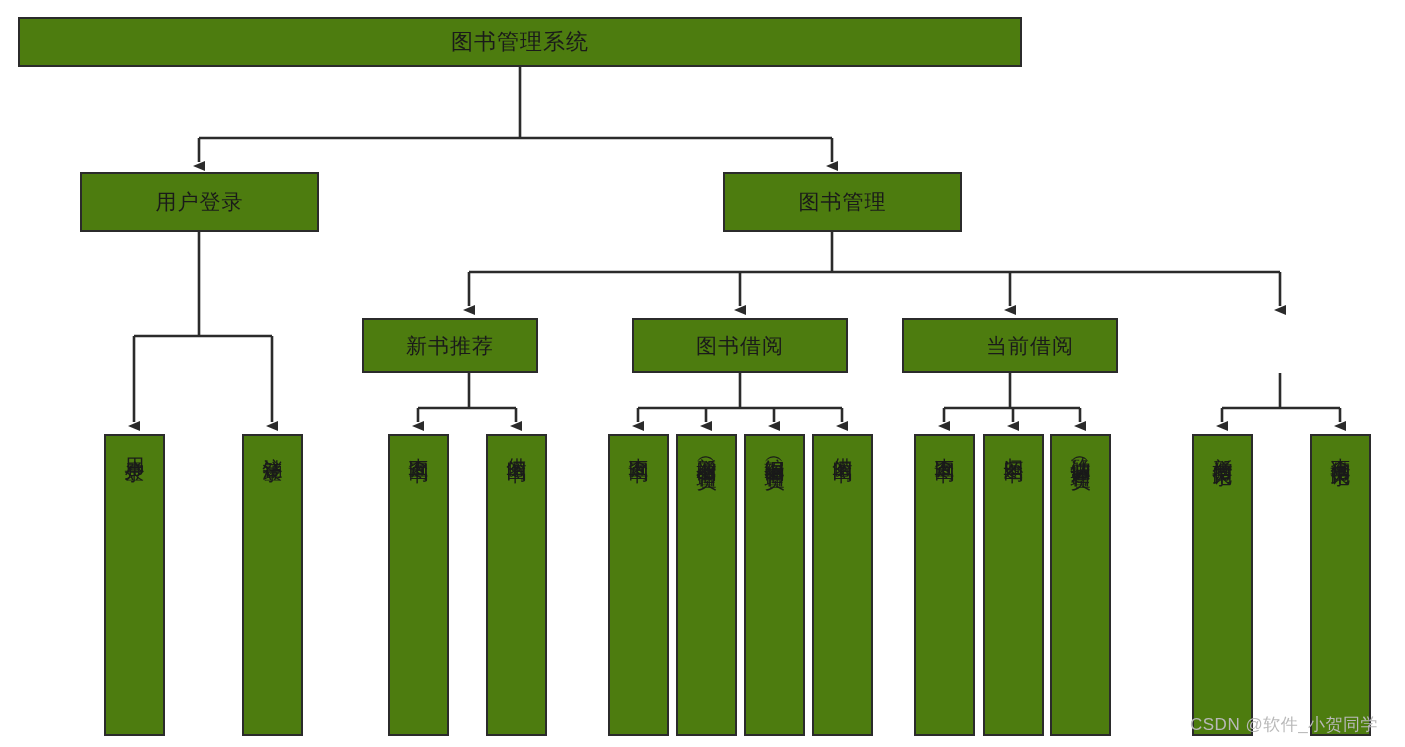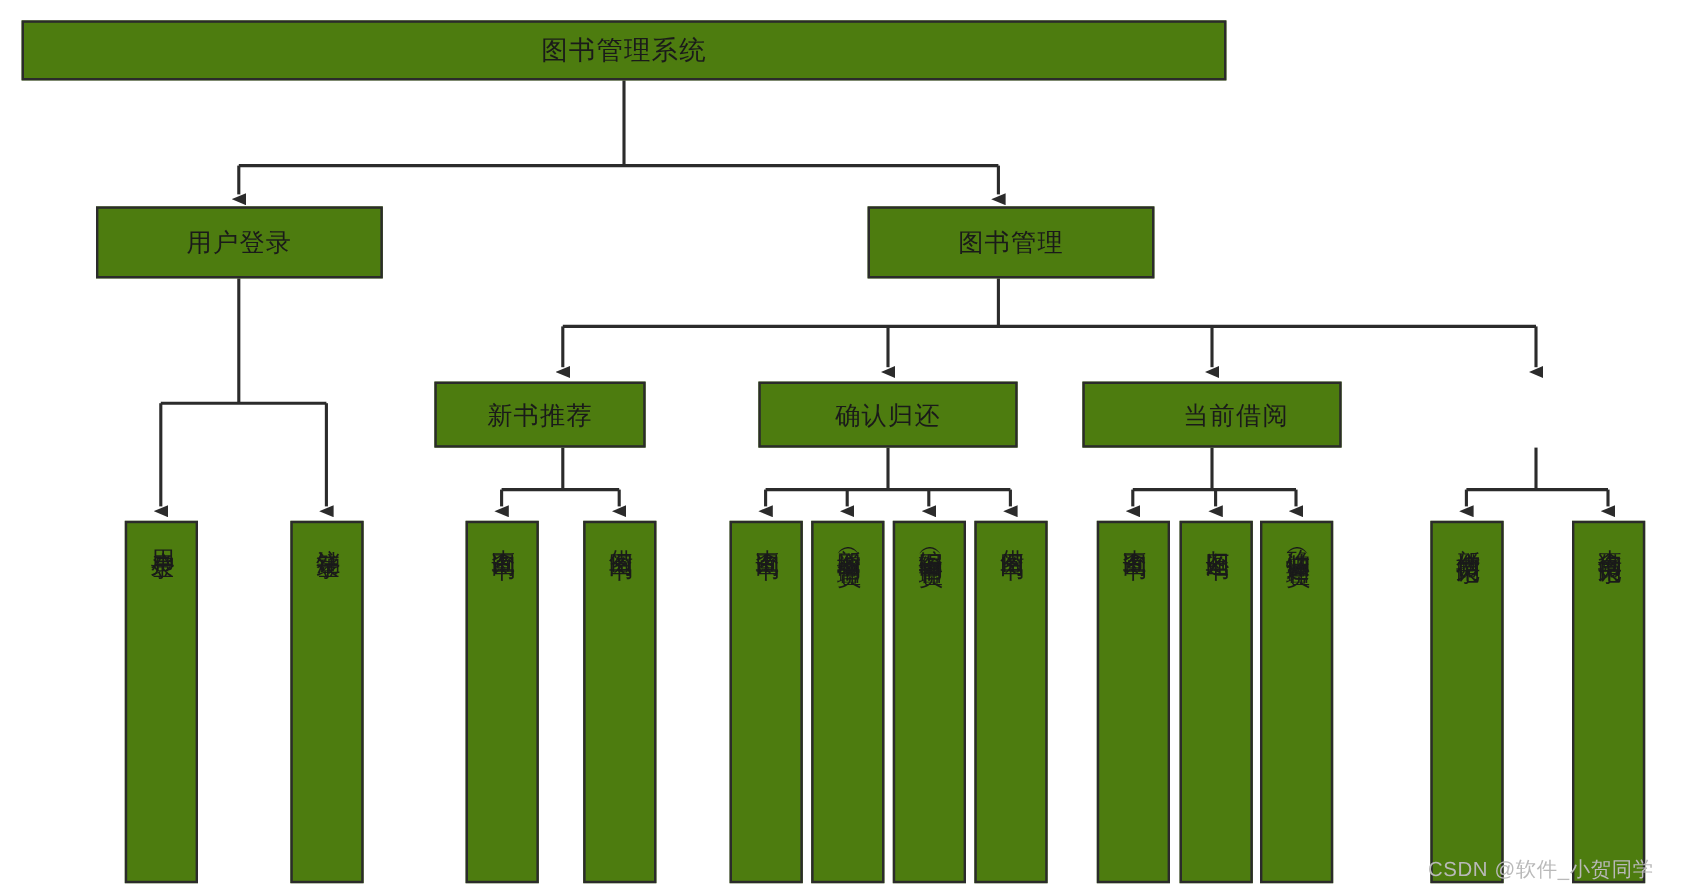--- a/index.html
+++ b/index.html
@@ -133,21 +133,21 @@
     <span class="h-label">用户登录</span>
   </div>
   <div class="node h-node" style="left:712px; top:172px; width:239px; height:60px;margin-left:11px;">
     <span class="h-label">图书管理</span>
   </div>
 
   <div class="node h-node" style="left:362px; top:318px; width:176px; height:55px;">
     <span class="h-label">新书推荐</span>
   </div>
   <div class="node h-node" style="left:632px; top:318px; width:216px; height:55px;">
-    <span class="h-label">确认归还</span>
+    <span class="h-label">图书借阅</span>
   </div>
   <div class="node h-node" style="left:902px; top:318px; width:216px; height:55px;padding-left:40px;">
     <span class="h-label">当前借阅</span>
   </div>
 
   <div class="node v-node" style="left:104px; top:434px; width:61px; height:302px;">
     <span class="v-label">用户登录</span>
   </div>
   <div class="node v-node" style="left:242px; top:434px; width:61px; height:302px;">
     <span class="v-label">注销登录</span>

